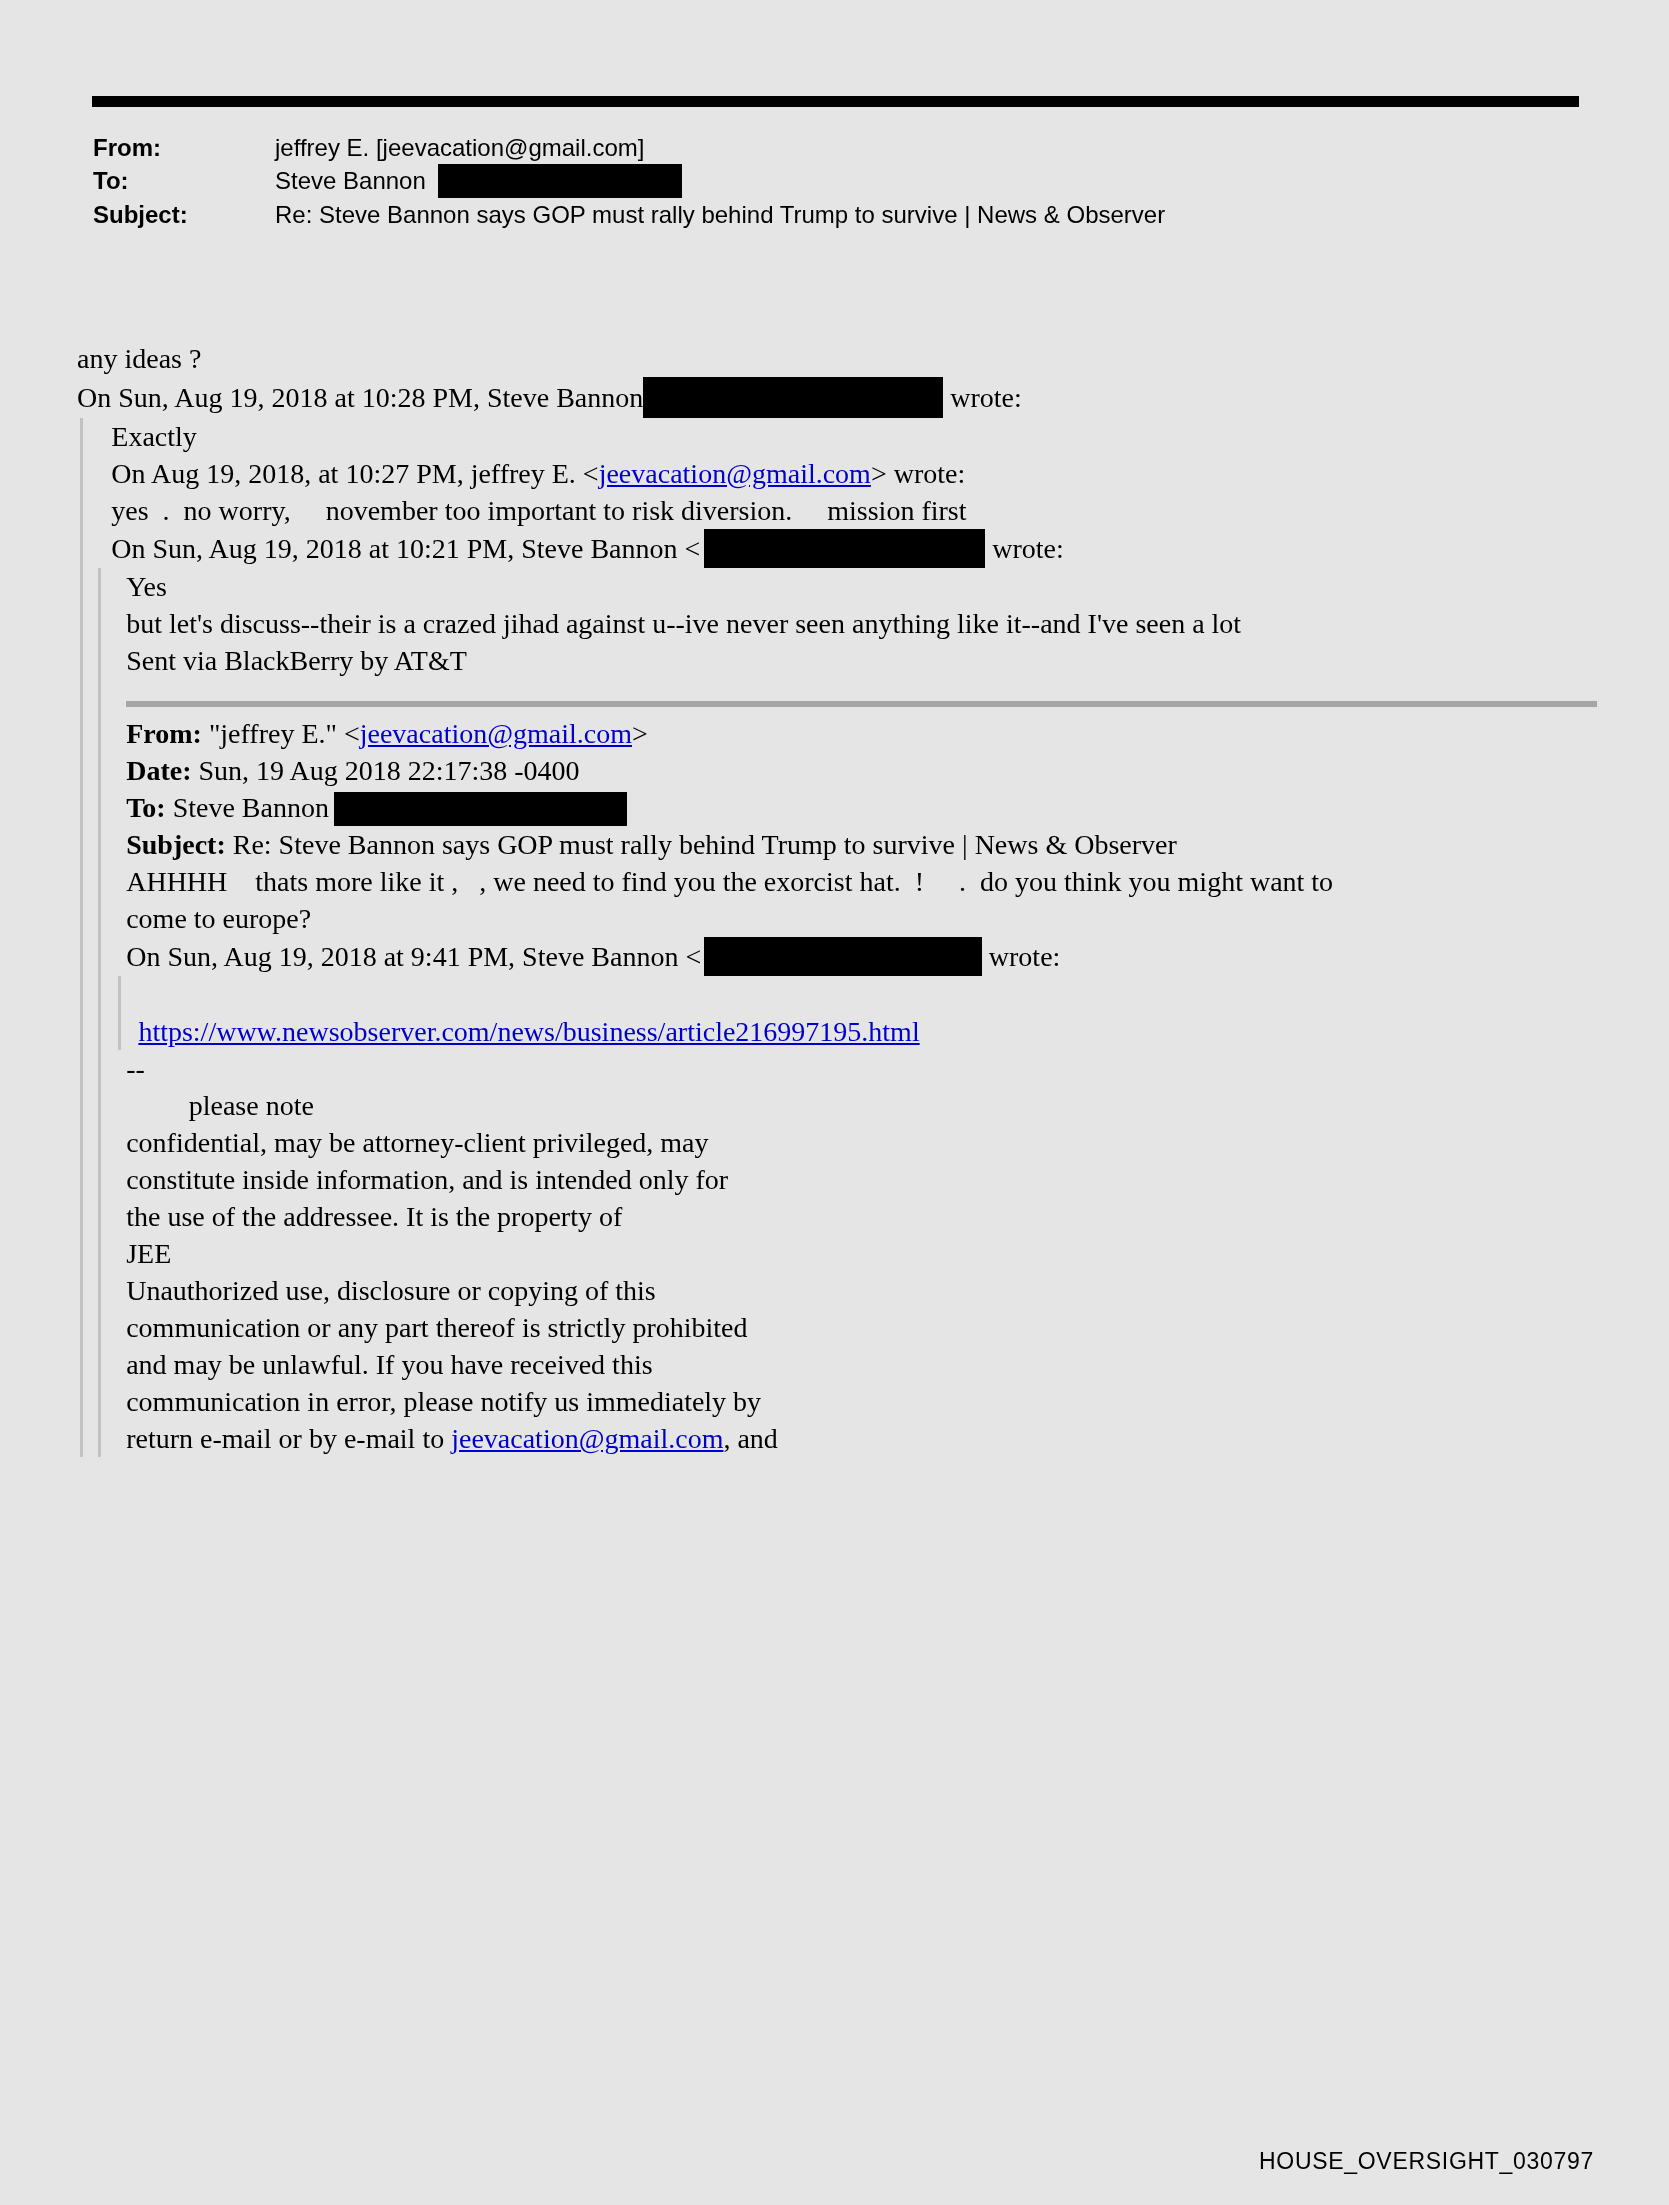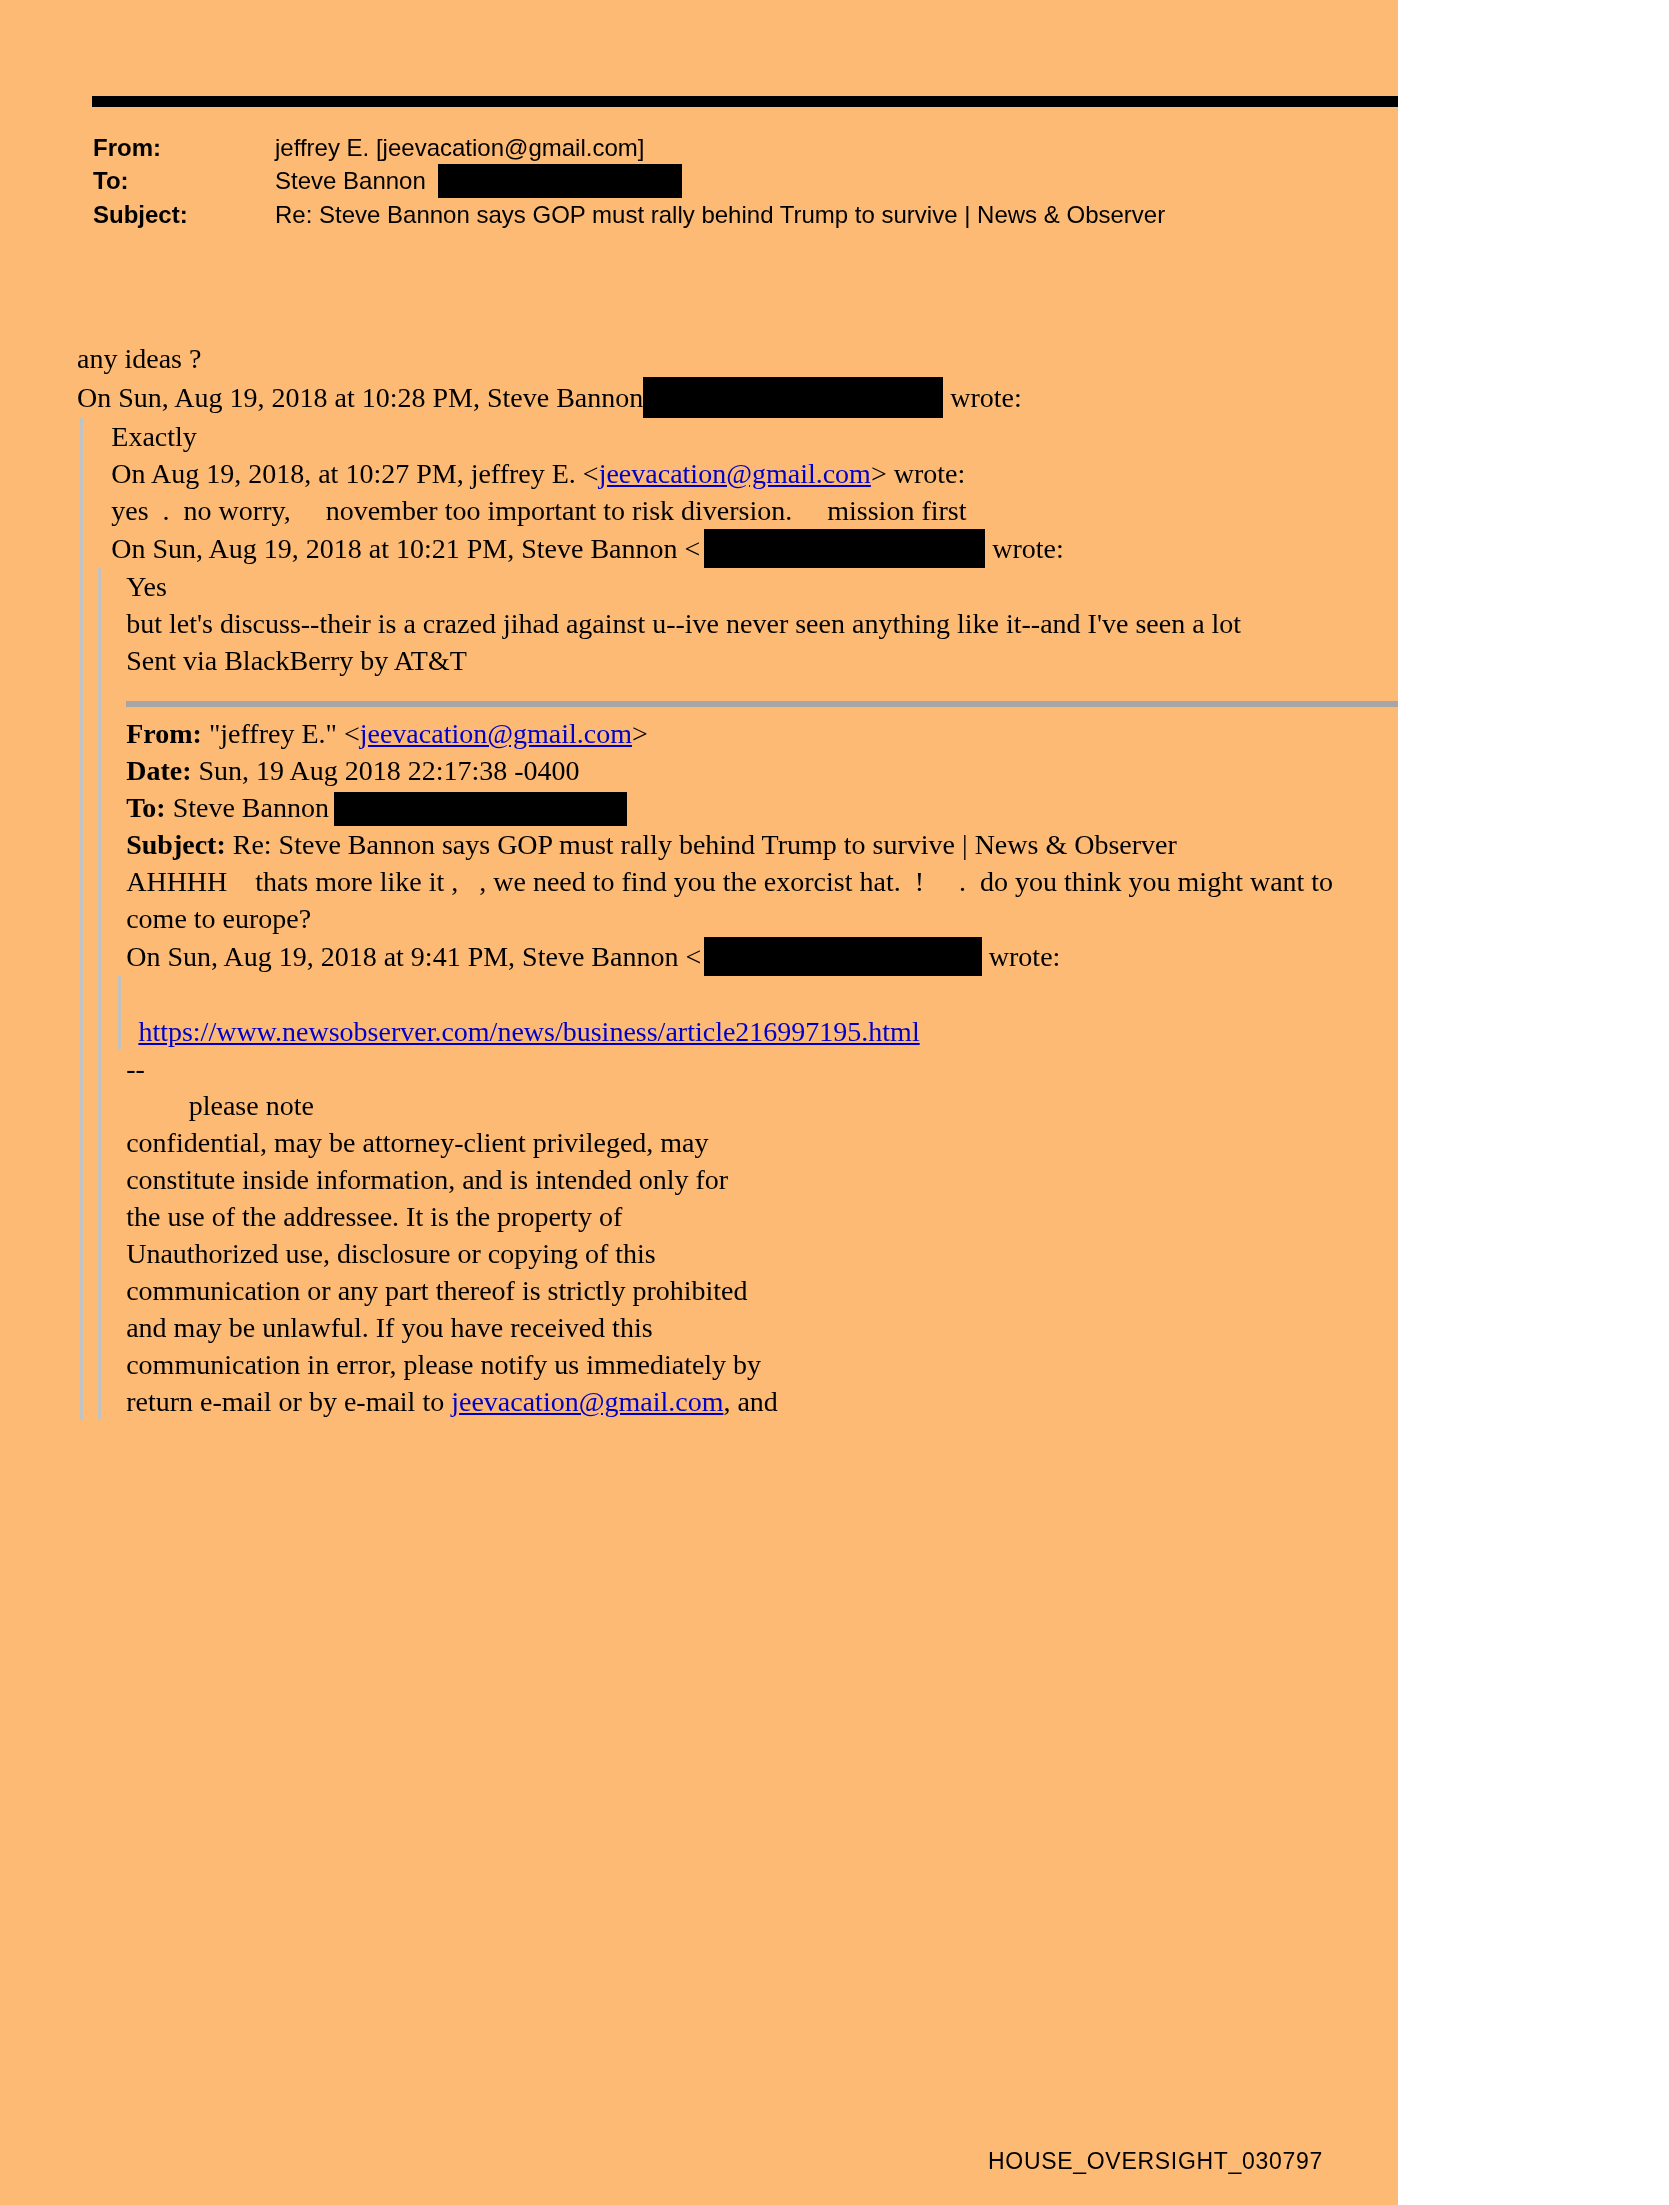--- a/index.html
+++ b/index.html
@@ -1,19 +1,19 @@
 <!DOCTYPE html>
 <html style="font-size:10.5px"><head>
 <meta charset="utf-8">
 <style>
   html,body { margin:0; padding:0; background:#ffffff; }
   .page {
     position:relative;
-    width:1398px; height:2205px;
-    background:#fdba74;
+    width:1669px; height:2205px;
+    background:#e5e5e5;
     overflow:hidden;
     font-family:"Liberation Serif", serif;
     color:#000000;
   }
   
   .topbar {
     position:absolute; left:92px; top:96px;
     width:1487px; height:11px; background:#000000;
   }
   
@@ -140,20 +140,21 @@
           <p><a class="maillink" href="#">https://www.newsobserver.com/news/business/article216997195.html</a></p>
         </blockquote>
 
         <p class="mt177">--</p>
         <p class="mt5 pleasenote">please note</p>
 
         <div class="disclaimer">
           <div class="dline">confidential, may be attorney-client privileged, may</div>
           <div class="dline">constitute inside information, and is intended only for</div>
           <div class="dline">the use of the addressee. It is the property of</div>
+          <div class="dline">JEE</div>
           <div class="dline">Unauthorized use, disclosure or copying of this</div>
           <div class="dline">communication or any part thereof is strictly prohibited</div>
           <div class="dline">and may be unlawful. If you have received this</div>
           <div class="dline">communication in error, please notify us immediately by</div>
           <div class="dline"><span>return e-mail or by e-mail to </span><a class="maillink" href="#">jeevacation@gmail.com</a><span>, and</span></div>
         </div>
 
       </blockquote>
     </blockquote>
 

